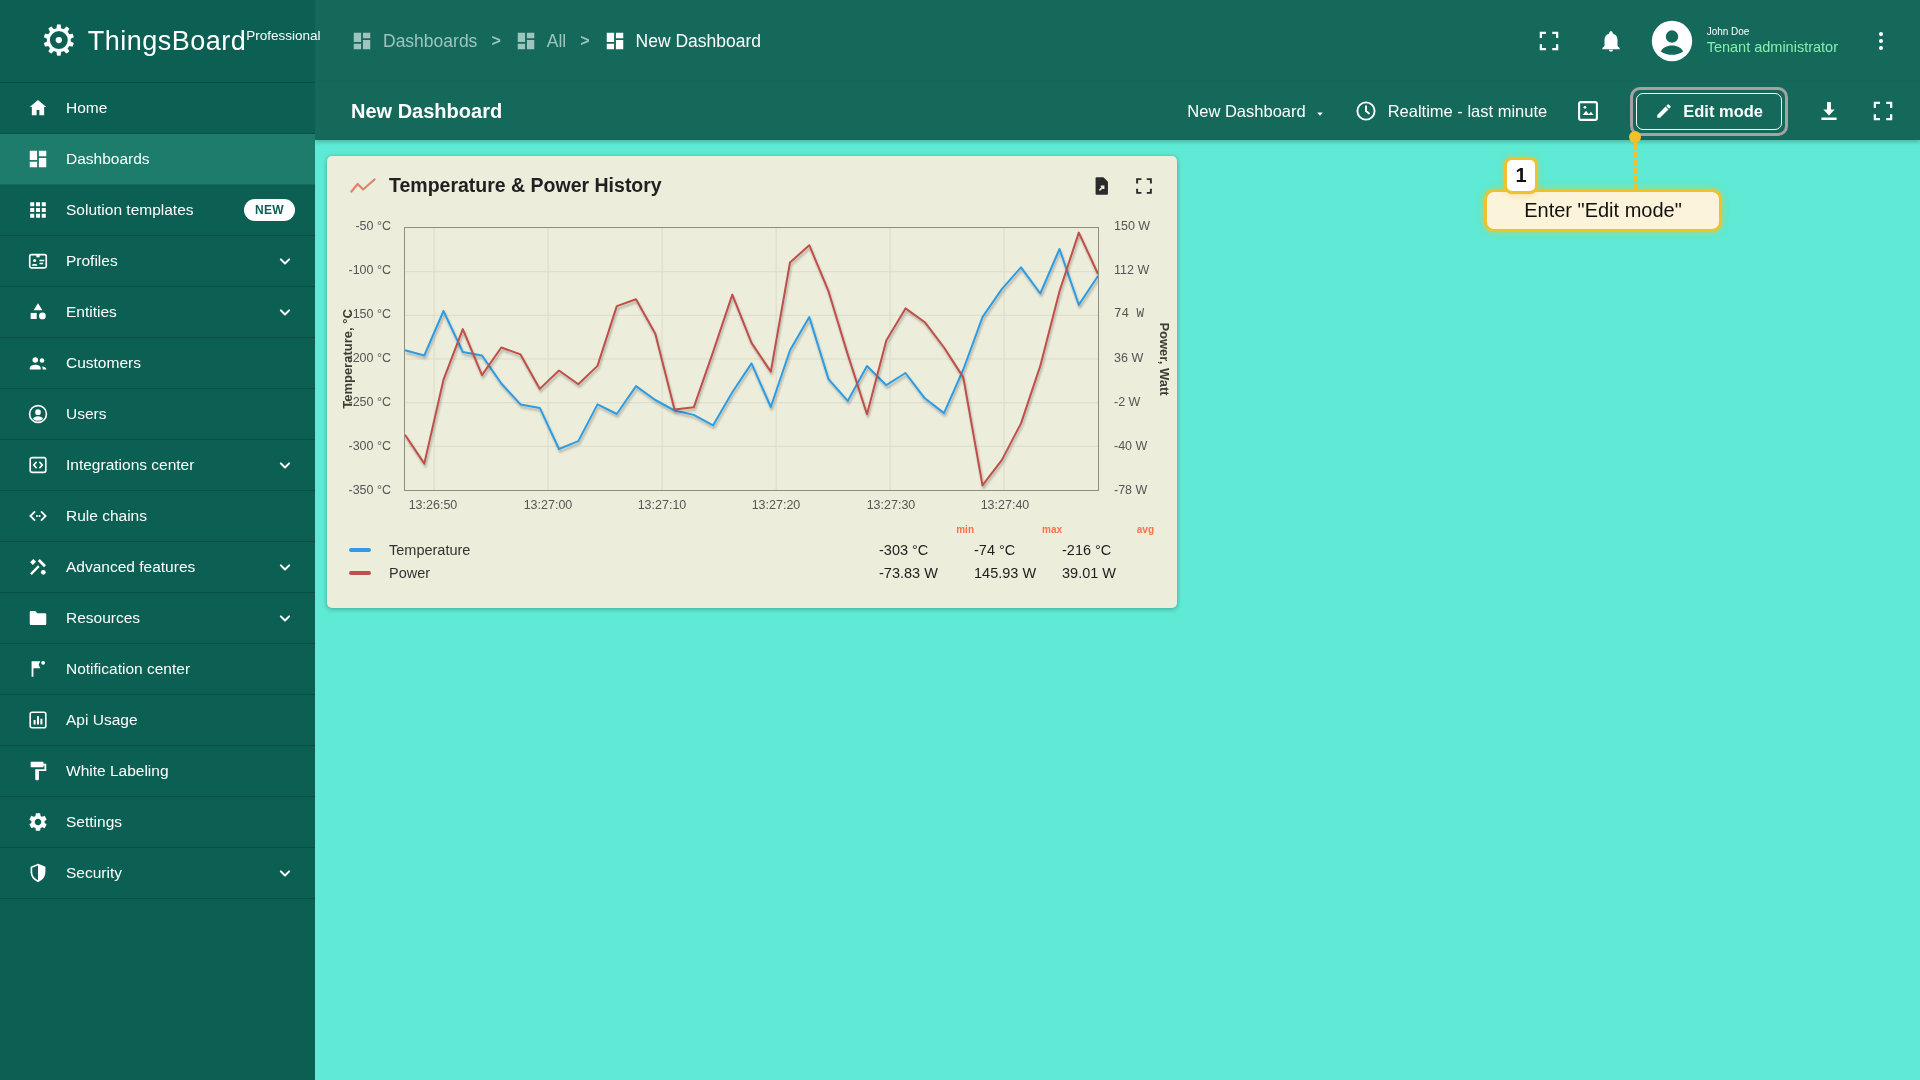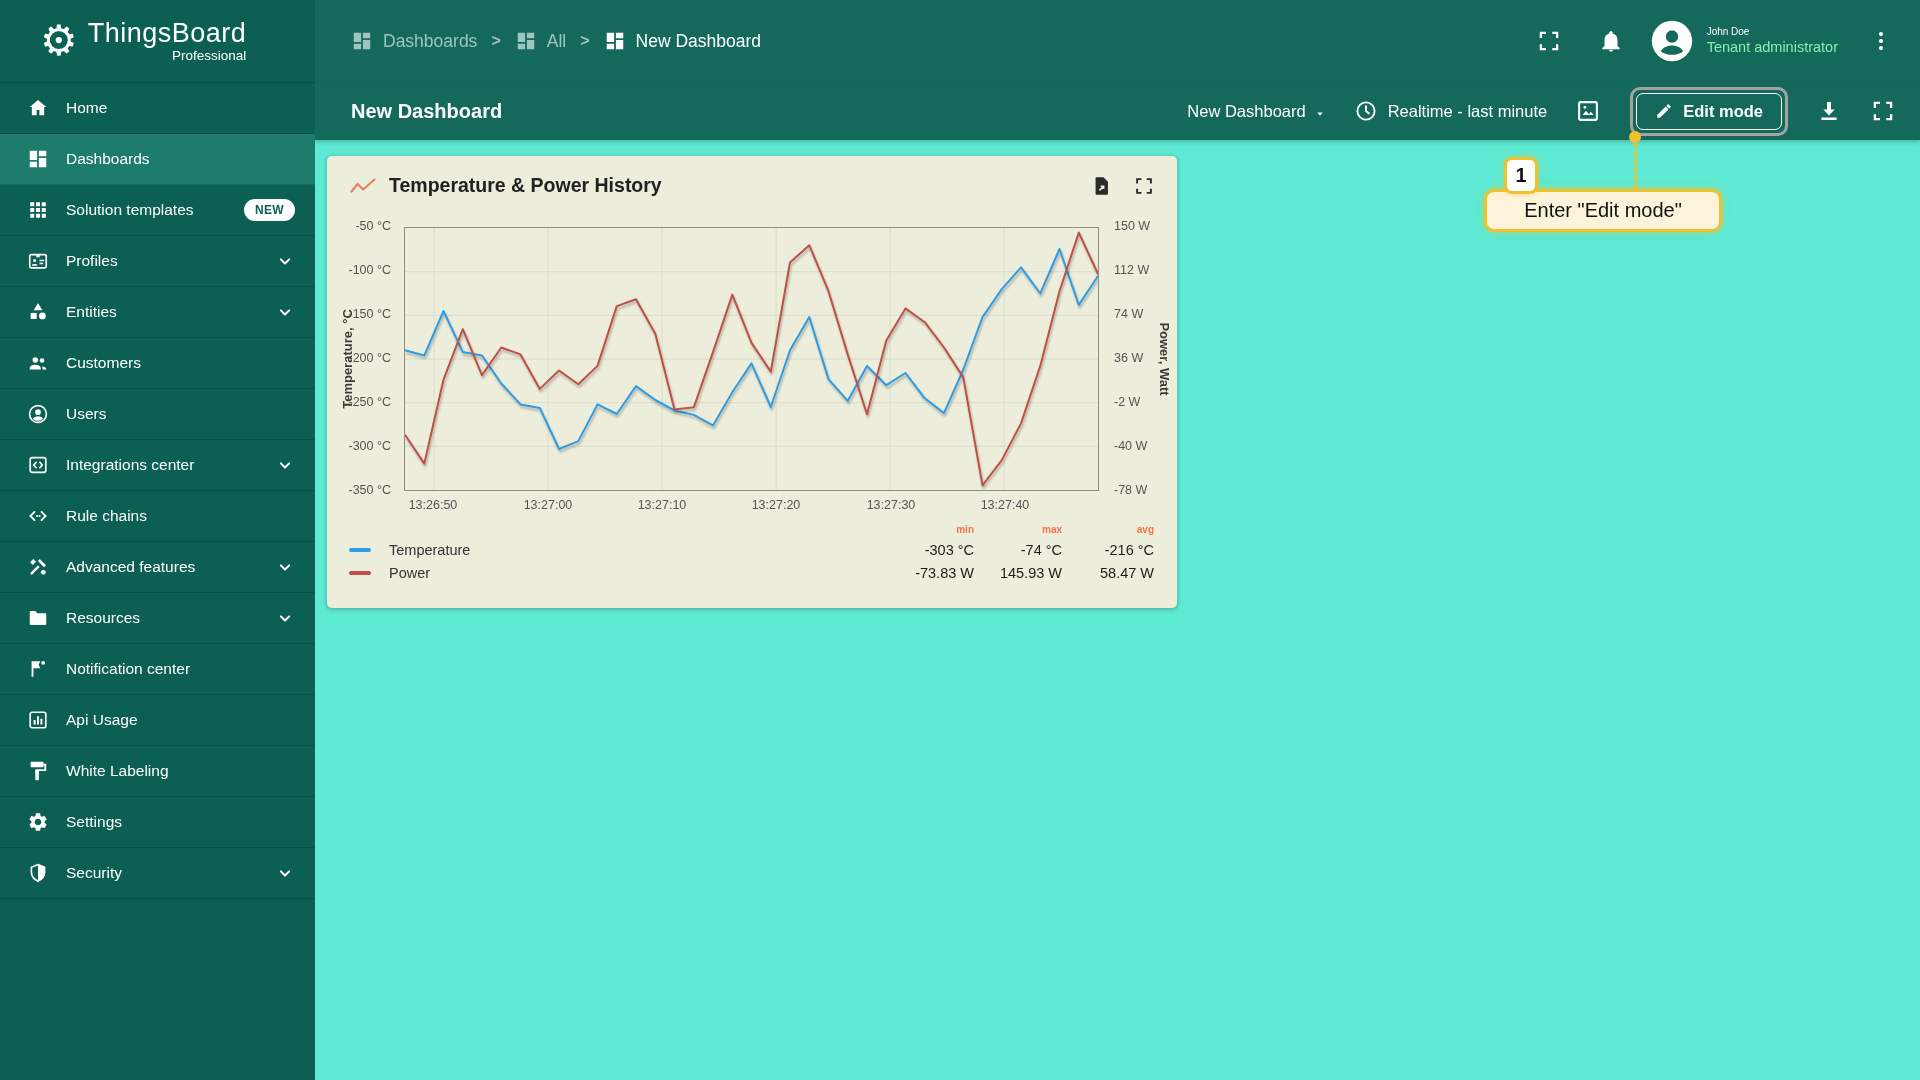--- a/index.html
+++ b/index.html
@@ -4,21 +4,21 @@
 <style>
   *{box-sizing:border-box;margin:0;padding:0;}
   html,body{background:#555;}
   .app{position:relative;width:1920px;height:1080px;overflow:hidden;
        background:#EBEBEB;font-family:"Liberation Sans",sans-serif;}
 
   
   .sidebar{position:absolute;left:0;top:0;width:315px;height:1080px;background:#0C6053;z-index:3;}
   .logo-row{height:82px;display:flex;align-items:center;padding-left:40px;color:#fff;}
   .logo-gear{font-size:42px;line-height:1;color:#fff;margin-right:10px;font-family:"DejaVu Sans",sans-serif;}
-  .logo-text{display:flex;flex-direction:column;justify-content:space-between;}
+  .logo-text{display:flex;flex-direction:row;justify-content:space-between;}
   .logo-title{font-size:27px;letter-spacing:.5px;font-weight:400;color:#fff;line-height:1.05;}
   .logo-sub{font-size:13.5px;color:#fff;text-align:right;margin-top:1px;}
   .nav{border-top:1px solid rgba(0,0,0,.18);}
   .nav-item{height:51px;display:flex;align-items:center;padding:0 20px 0 27px;gap:17px;
             color:#fff;font-size:15.5px;font-weight:500;border-bottom:1px solid rgba(0,0,0,.16);cursor:pointer;}
   .nav-item.selected{background:#1E7C6D;}
   .nav-item .icon{width:22px;height:22px;flex:0 0 22px;display:flex;}
   .nav-item .icon svg{width:22px;height:22px;}
   .nav-label{white-space:nowrap;}
   .nav-badge{margin-left:auto;background:#fff;color:#0C6053;font-size:12px;font-weight:700;
@@ -86,21 +86,21 @@
   .axis-name-left{left:-111px;top:195px;transform:rotate(-90deg);}
   .axis-name-right{left:705px;top:195px;transform:rotate(90deg);}
   .xticks{position:absolute;left:77px;top:342px;width:695px;height:16px;}
   .xtick{position:absolute;width:90px;margin-left:-45px;text-align:center;font-size:12.5px;color:#555;}
 
   .legend{position:absolute;left:22px;top:368px;width:805px;display:grid;
           grid-template-columns:40px 1fr 95px 88px 92px;row-gap:7px;align-items:center;}
   .lg-head{font-size:10px;font-weight:700;color:#F8734B;text-align:right;}
   .lg-swatch{width:22px;height:4.5px;border-radius:2px;}
   .lg-name{font-size:14.5px;color:#333;}
-  .lg-val{font-size:14.5px;color:#1e1e1e;text-align:right;}
+  .lg-val{font-size:14.5px;color:#1e1e1e;}
 
   
   .conn-dot{position:absolute;left:1629px;top:131px;width:12px;height:12px;border-radius:50%;
             background:#EFC12F;z-index:6;}
   .conn-line{position:absolute;left:1634px;top:143px;height:46px;width:0;
              border-left:3px dashed #EFC12F;z-index:6;}
   .anno-tip{position:absolute;left:1484px;top:189px;width:238px;height:43px;background:#FCF4DA;
             border:3px solid #EFC12F;border-radius:10px;display:flex;align-items:center;justify-content:center;
             font-size:20px;color:#111;z-index:6;box-shadow:0 0 7px rgba(239,193,47,.65);}
   .anno-badge{position:absolute;left:1504px;top:157px;width:34px;height:37px;background:#fff;
@@ -403,21 +403,21 @@
           <span class="ytick ytick-left" style="top:36px;right:8px;width:64px;">-100 °C</span>
           <span class="ytick ytick-left" style="top:80px;right:8px;width:64px;">-150 °C</span>
           <span class="ytick ytick-left" style="top:124px;right:8px;width:64px;">-200 °C</span>
           <span class="ytick ytick-left" style="top:168px;right:8px;width:64px;">-250 °C</span>
           <span class="ytick ytick-left" style="top:212px;right:8px;width:64px;">-300 °C</span>
           <span class="ytick ytick-left" style="top:256px;right:8px;width:64px;">-350 °C</span>
         </div>
       <div class="yticks-right" id="yticksRight">
           <span class="ytick ytick-right" style="top:-8px;">150 W</span>
           <span class="ytick ytick-right" style="top:36px;">112 W</span>
-          <span class="ytick ytick-right" style="top:80px;">74 W</span>
+          <span class="ytick ytick-right" style="top:80px;font-family:Liberation Mono, monospace;">74 W</span>
           <span class="ytick ytick-right" style="top:124px;">36 W</span>
           <span class="ytick ytick-right" style="top:168px;">-2 W</span>
           <span class="ytick ytick-right" style="top:212px;">-40 W</span>
           <span class="ytick ytick-right" style="top:256px;">-78 W</span>
         </div>
       <div class="plot-frame" id="plotFrame"><svg width="693" height="262" viewBox="0 0 693 262">
             <filter id="ds" x="-10%" y="-15%" width="120%" height="135%">
               <feDropShadow dx="1" dy="2.5" stdDeviation="1.2" flood-opacity="0.28"></feDropShadow>
             </filter>
             <g stroke="#DBDCCB" stroke-width="1">
@@ -452,21 +452,21 @@
           <span class="lg-head">avg</span>
           <span class="lg-swatch" style="background:#2F9BE2"></span>
           <span class="lg-name">Temperature</span>
           <span class="lg-val">-303 °C</span>
           <span class="lg-val">-74 °C</span>
           <span class="lg-val">-216 °C</span>
           <span class="lg-swatch" style="background:#BE4F4A"></span>
           <span class="lg-name">Power</span>
           <span class="lg-val">-73.83 W</span>
           <span class="lg-val">145.93 W</span>
-          <span class="lg-val">58.47 W</span>
+          <span class="lg-val">39.01 W</span>
         </div>
     </div>
   </div>
 
   <div class="conn-dot"></div>
   <div class="conn-line"></div>
   <div class="anno-tip">Enter "Edit mode"</div>
   <div class="anno-badge">1</div>
 
 </div>

